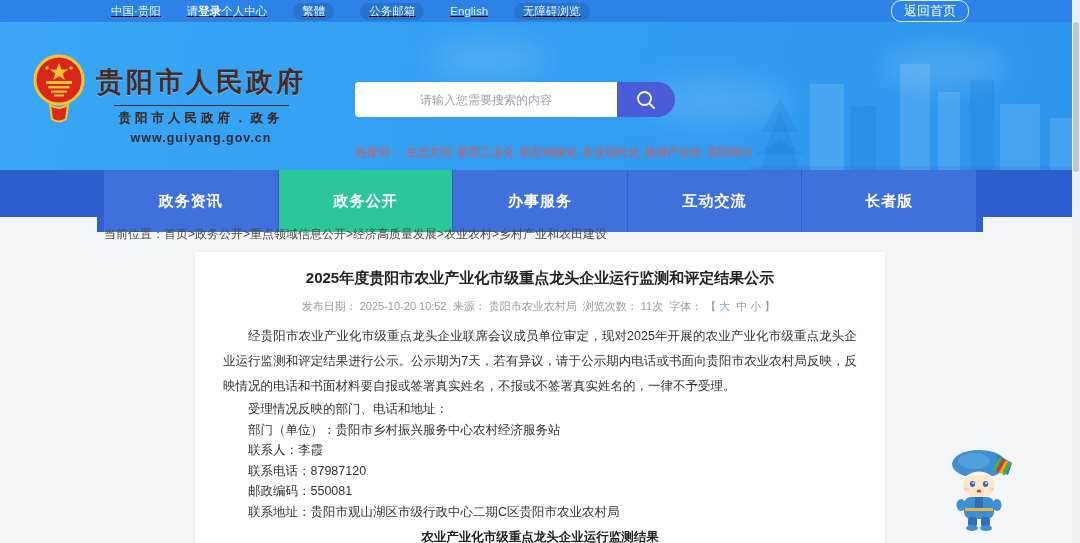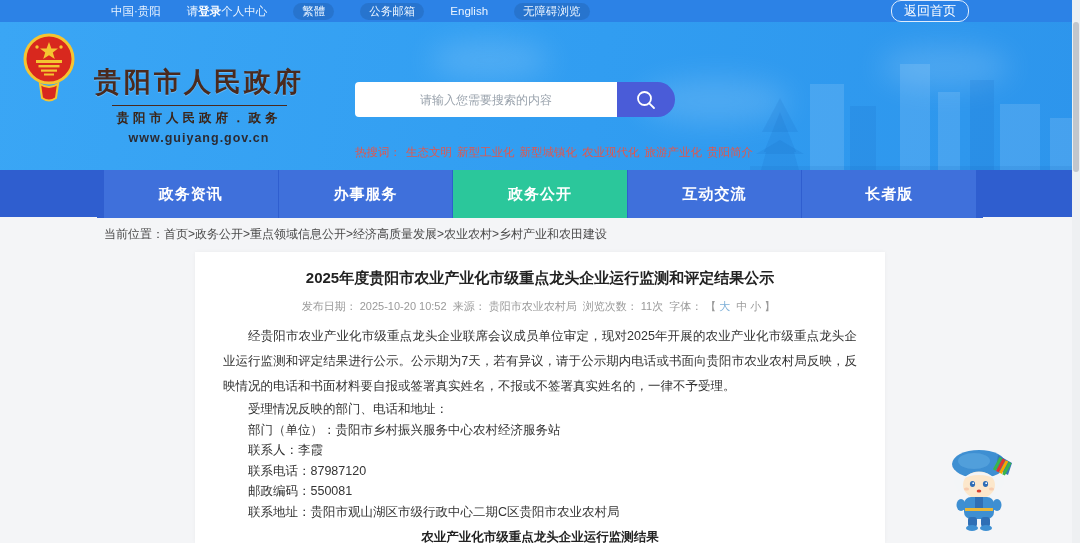--- a/index.html
+++ b/index.html
@@ -3,34 +3,34 @@
 <meta charset="utf-8">
 <style>
   * { margin:0; padding:0; box-sizing:border-box; }
   html,body { width:1080px; height:543px; overflow:hidden;
     font-family:"Liberation Sans","DejaVu Sans",sans-serif; background:#f4f5f7; }
 
   
   .topbar { height:22px; background:#2c82e6; }
   .topbar-inner { width:886px; margin:0 auto; height:22px; display:flex;
     align-items:center; justify-content:space-between; padding:0 14px; }
-  .topbar-links { display:flex; align-items:center; gap:26px; }
+  .topbar-links { display:flex; align-items:center; gap:26px;text-decoration:underline; }
   .toplink { color:#eaf4ff; font-size:11.5px; cursor:pointer; white-space:nowrap; }
   .toplink.pill { background:rgba(0,0,0,0.10); border-radius:9px; padding:1px 9px; }
   .toplink b { color:#ffffff; }
   .home-btn { color:#ffffff; font-size:13px; border:1px solid rgba(255,255,255,0.85);
     border-radius:10px; padding:1px 12px; cursor:pointer; background:transparent; }
 
   
   .banner { position:relative; height:148px; overflow:hidden;
     background:linear-gradient(100deg,#3aa6f5 0%,#319df1 55%,#2d95ec 100%); }
   .cloud { position:absolute; background:#ffffff; border-radius:50%;
     filter:blur(14px); opacity:0.14; }
   .skyline { position:absolute; right:0; bottom:-4px; }
-  .logo-wrap { position:absolute; left:20px; top:8px; display:flex; gap:12px; }
+  .logo-wrap { position:absolute; left:30px; top:8px; display:flex; gap:4px;align-items:center; }
   .emblem { margin-right:4px; margin-top:2px; }
   .logo-texts { display:flex; flex-direction:column; align-items:center; padding-top:34px; }
   .site-name { font-size:27px; font-weight:bold; color:#4a2a1e; letter-spacing:3px;
     text-shadow:0 1px 0 rgba(255,255,255,0.25); }
   .site-rule { width:175px; height:1px; background:#4a2a1e; margin:5px 0 4px; }
   .site-sub { font-size:12.5px; font-weight:bold; color:#3a2418; letter-spacing:4px; }
   .site-url { font-size:12.5px; font-weight:bold; color:#2b2b33; margin-top:4px; letter-spacing:1px; }
   .search-area { position:absolute; left:355px; top:60px; width:330px; }
   .search-row { display:flex; }
   .search-input { width:262px; height:35px; border:none; outline:none;
@@ -38,21 +38,21 @@
   .search-input::placeholder { color:#9aa3ad; }
   .search-btn { width:58px; height:35px; background:#4a5cd8; border:none;
     border-radius:0 18px 18px 0; display:flex; align-items:center; justify-content:center;
     cursor:pointer; }
   .hotwords { margin-top:28px; display:flex; gap:5px; font-size:11.5px;
     color:#e2574d; white-space:nowrap; }
   .hotword { cursor:pointer; }
 
   
   .navbar { height:47px; background:#2f5ecf; }
-  .nav-inner { width:886px; margin:0 auto; height:48px; display:flex; gap:1px;
+  .nav-inner { width:886px; margin:0 auto; height:62px; display:flex; gap:1px;
     padding:0 7px; background:#2f5ecf; }
   .nav-item { flex:1; background:#3f70db; color:#ffffff; font-size:15px; font-weight:bold;
     display:flex; align-items:center; justify-content:center; cursor:pointer;
     letter-spacing:1px; }
   .nav-item.active { background:#2bc79b; }
 
   
   .crumbbar { height:35px; display:flex; align-items:center; }
   .crumb-inner { width:886px; margin:0 auto; padding:0 7px; font-size:12px; color:#4a4a4a; }
   .crumb-inner .path { color:#4a4a4a; }
@@ -159,22 +159,22 @@
       <span class="hotword">农业现代化</span>
       <span class="hotword">旅游产业化</span>
       <span class="hotword">贵阳简介</span>
     </div>
   </div>
 </div>
 
 <div class="navbar">
   <div class="nav-inner">
     <div class="nav-item">政务资讯</div>
+    <div class="nav-item active">政务公开</div>
     <div class="nav-item">办事服务</div>
-    <div class="nav-item active">政务公开</div>
     <div class="nav-item">互动交流</div>
     <div class="nav-item">长者版</div>
   </div>
 </div>
 
 <div class="crumbbar">
   <div class="crumb-inner">
     <span>当前位置：</span><span class="path">首页&gt;政务公开&gt;重点领域信息公开&gt;经济高质量发展&gt;农业农村&gt;乡村产业和农田建设</span>
   </div>
 </div>

